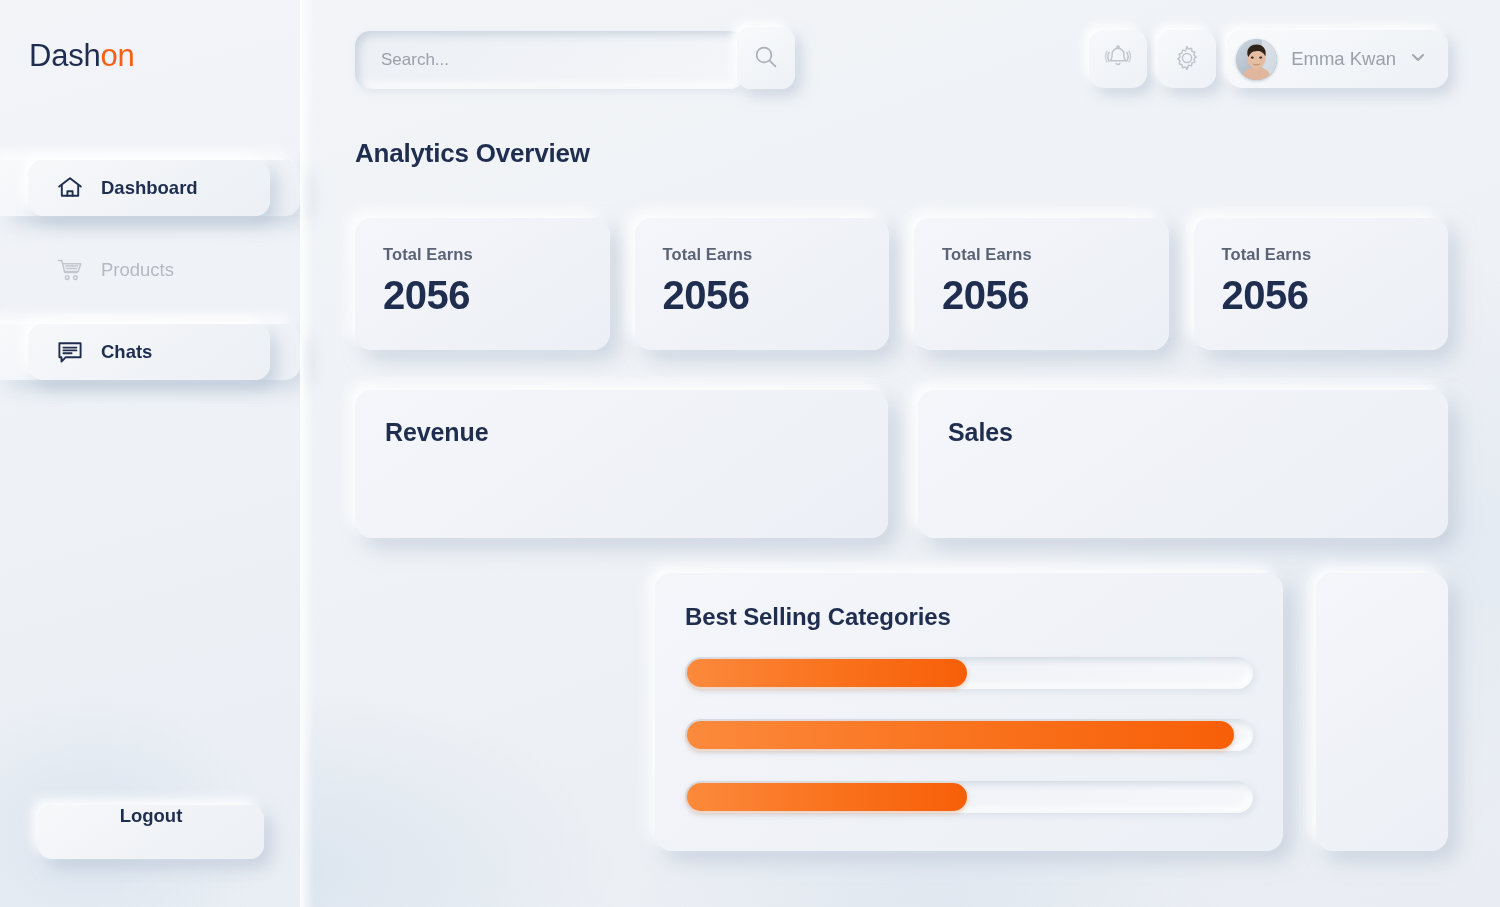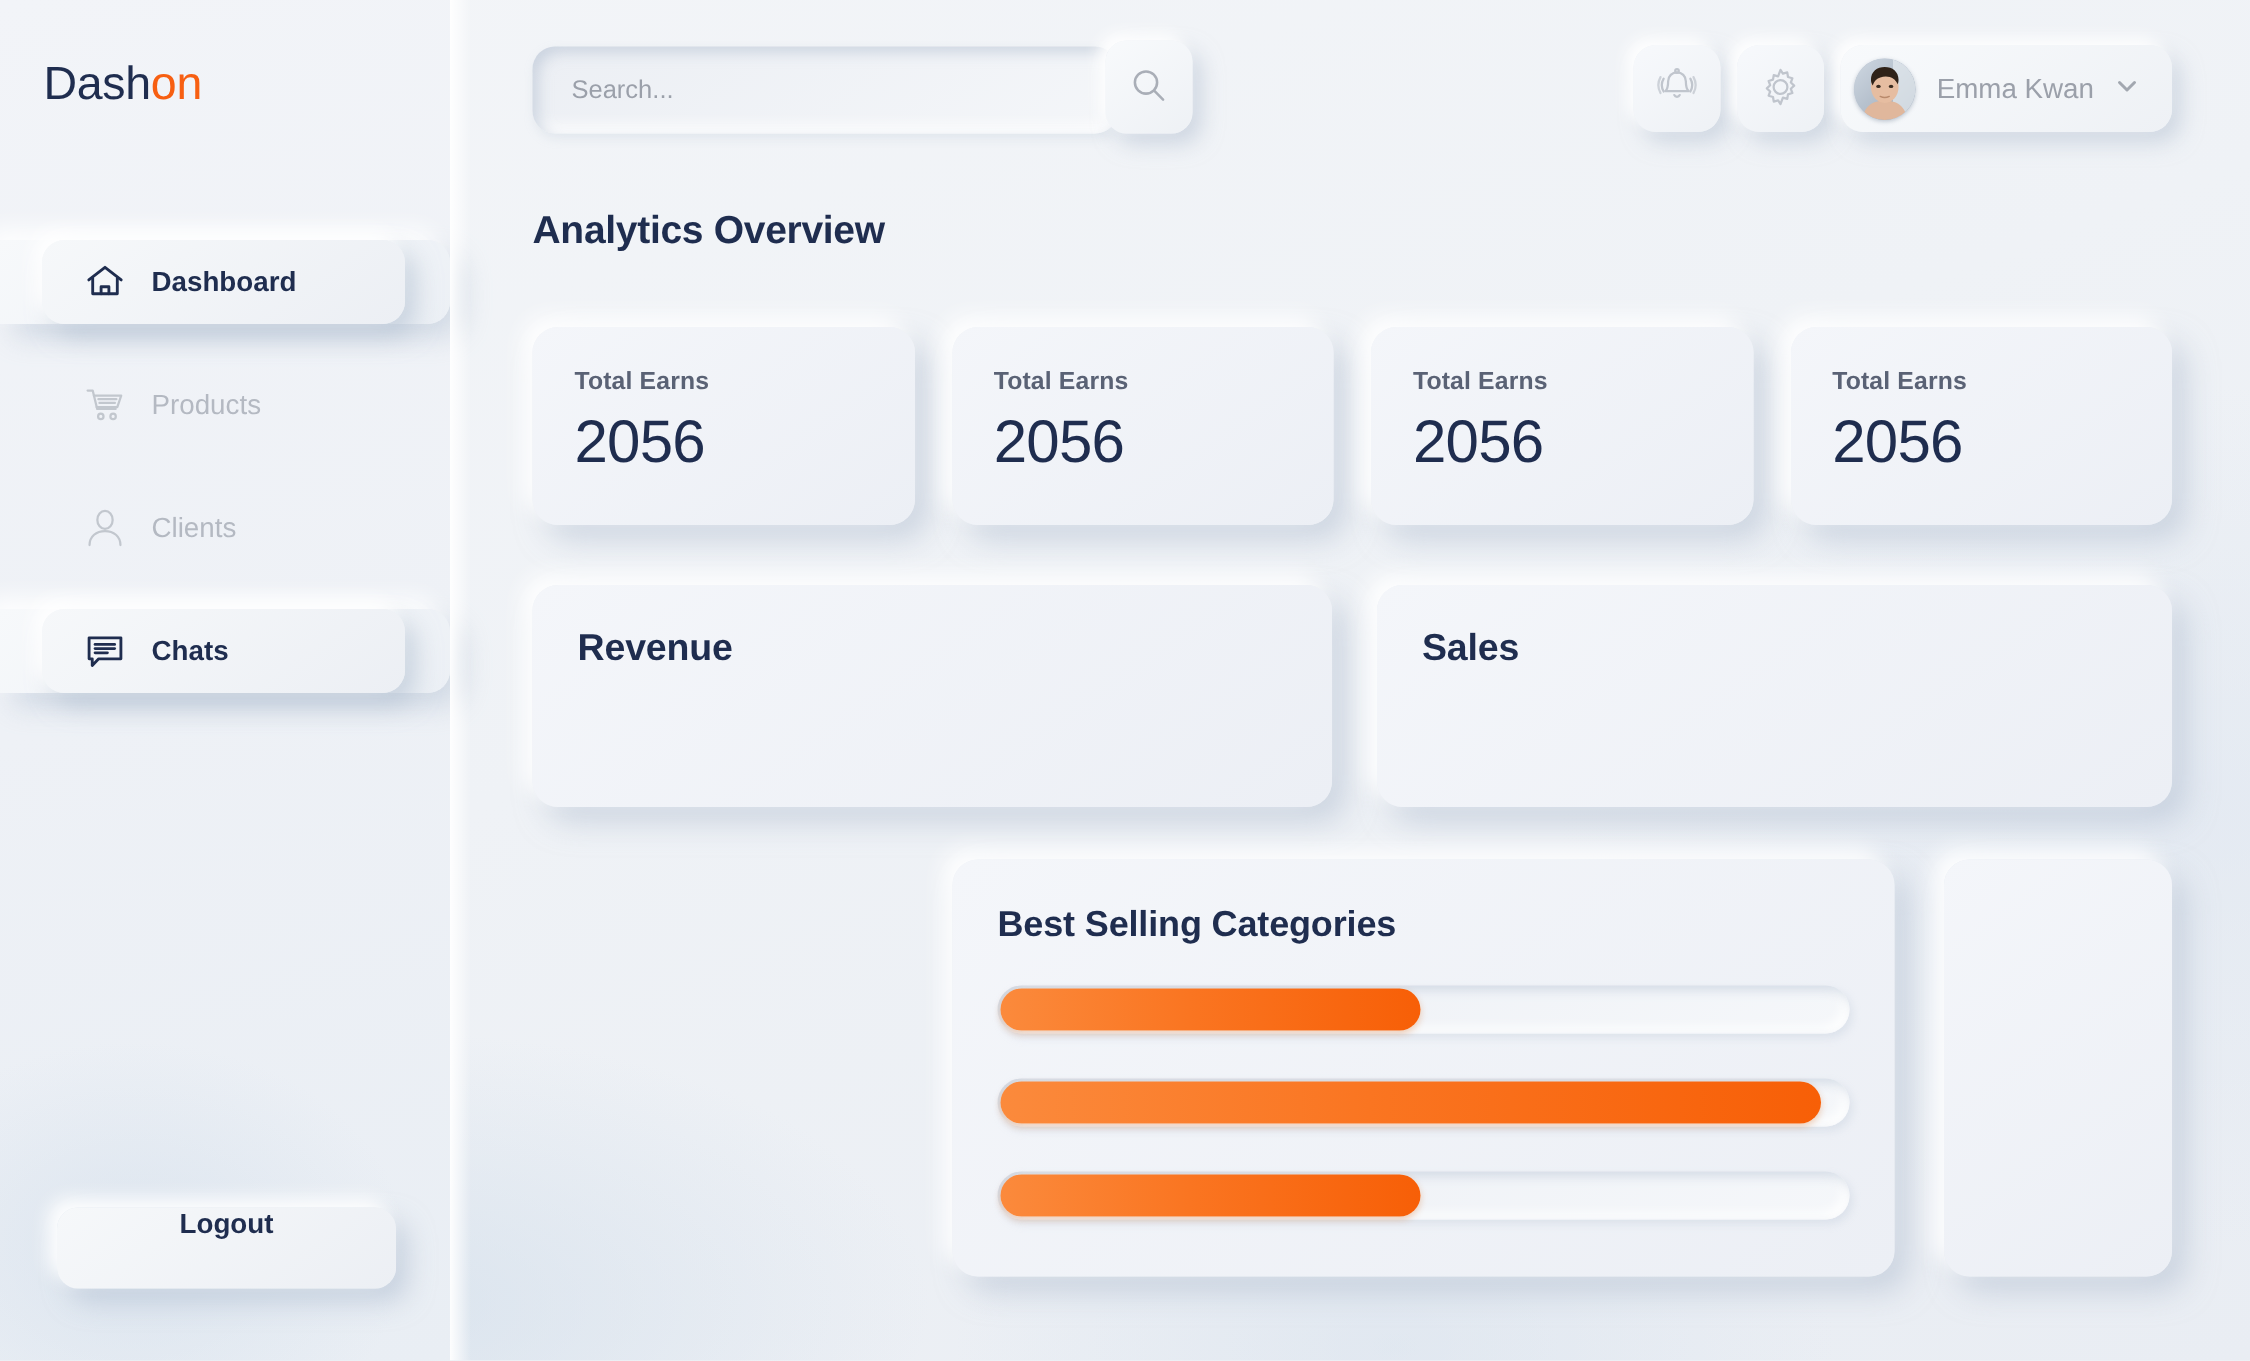--- a/index.html
+++ b/index.html
@@ -228,21 +228,21 @@
   }
   .stat-label {
     font-size: 16.5px;
     font-weight: bold;
     color: #5a6275;
     letter-spacing: .1px;
   }
   .stat-value {
     margin-top: 9px;
     font-size: 40px;
-    font-weight: normal;
+    font-weight: bold;
     color: #1f2d4f;
     letter-spacing: -.5px;
   }
 
   
   .panels-row {
     position: absolute;
     left: 55px; right: 52px; top: 390px;
     display: flex;
     gap: 30px;
@@ -256,21 +256,21 @@
   .panel-title {
     font-size: 25px;
     font-weight: bold;
     color: #1f2d4f;
     letter-spacing: -.1px;
   }
 
   
   .bottom-row {
     position: absolute;
-    left: 335px; right: 52px; top: 573px;
+    left: 355px; right: 52px; top: 573px;
     display: flex;
     gap: 33px;
   }
   .bottom-row > .categories-card { flex: 0 0 628px; height: 278px; padding: 30px 30px 0 30px; }
   .bottom-row > .blank-card { flex: 1 1 auto; height: 278px; }
 
   .categories-title {
     font-size: 24px;
     font-weight: bold;
     color: #1f2d4f;
@@ -327,29 +327,20 @@
             <path d="M6.6 7.8h18.2l-2.6 7.6H8.4"></path>
             <line x1="9.6" y1="10.1" x2="21.6" y2="10.1"></line>
             <line x1="10.3" y1="12.6" x2="20.6" y2="12.6"></line>
             <circle cx="11.2" cy="21.6" r="1.8"></circle>
             <circle cx="19.4" cy="21.6" r="1.8"></circle>
           </svg>
         </span>
         <span class="nav-label">Products</span>
       </div>
 
-      <div class="nav-item">
-        <span class="nav-icon">
-          <svg viewBox="0 0 28 28" width="28" height="28" fill="none" stroke="#c2c7ce" stroke-width="1.5" stroke-linecap="round" stroke-linejoin="round">
-            <ellipse cx="14" cy="8.6" rx="5.1" ry="6"></ellipse>
-            <path d="M3.7 25.4c0-5.9 4.6-9.4 10.3-9.4s10.3 3.5 10.3 9.4"></path>
-          </svg>
-        </span>
-        <span class="nav-label">Clients</span>
-      </div>
 
       <div class="nav-item active">
         <span class="nav-icon">
           <svg viewBox="0 0 28 28" width="28" height="28" fill="none" stroke="#1f2d4f" stroke-width="1.9" stroke-linecap="round" stroke-linejoin="round">
             <path d="M3.4 5.2h21.2v14H9.8l-4.3 4.4v-4.4H3.4z"></path>
             <line x1="7.4" y1="9.6" x2="20.4" y2="9.6"></line>
             <line x1="7.4" y1="12.4" x2="20.4" y2="12.4"></line>
             <line x1="7.4" y1="15.2" x2="15.6" y2="15.2"></line>
           </svg>
         </span>

